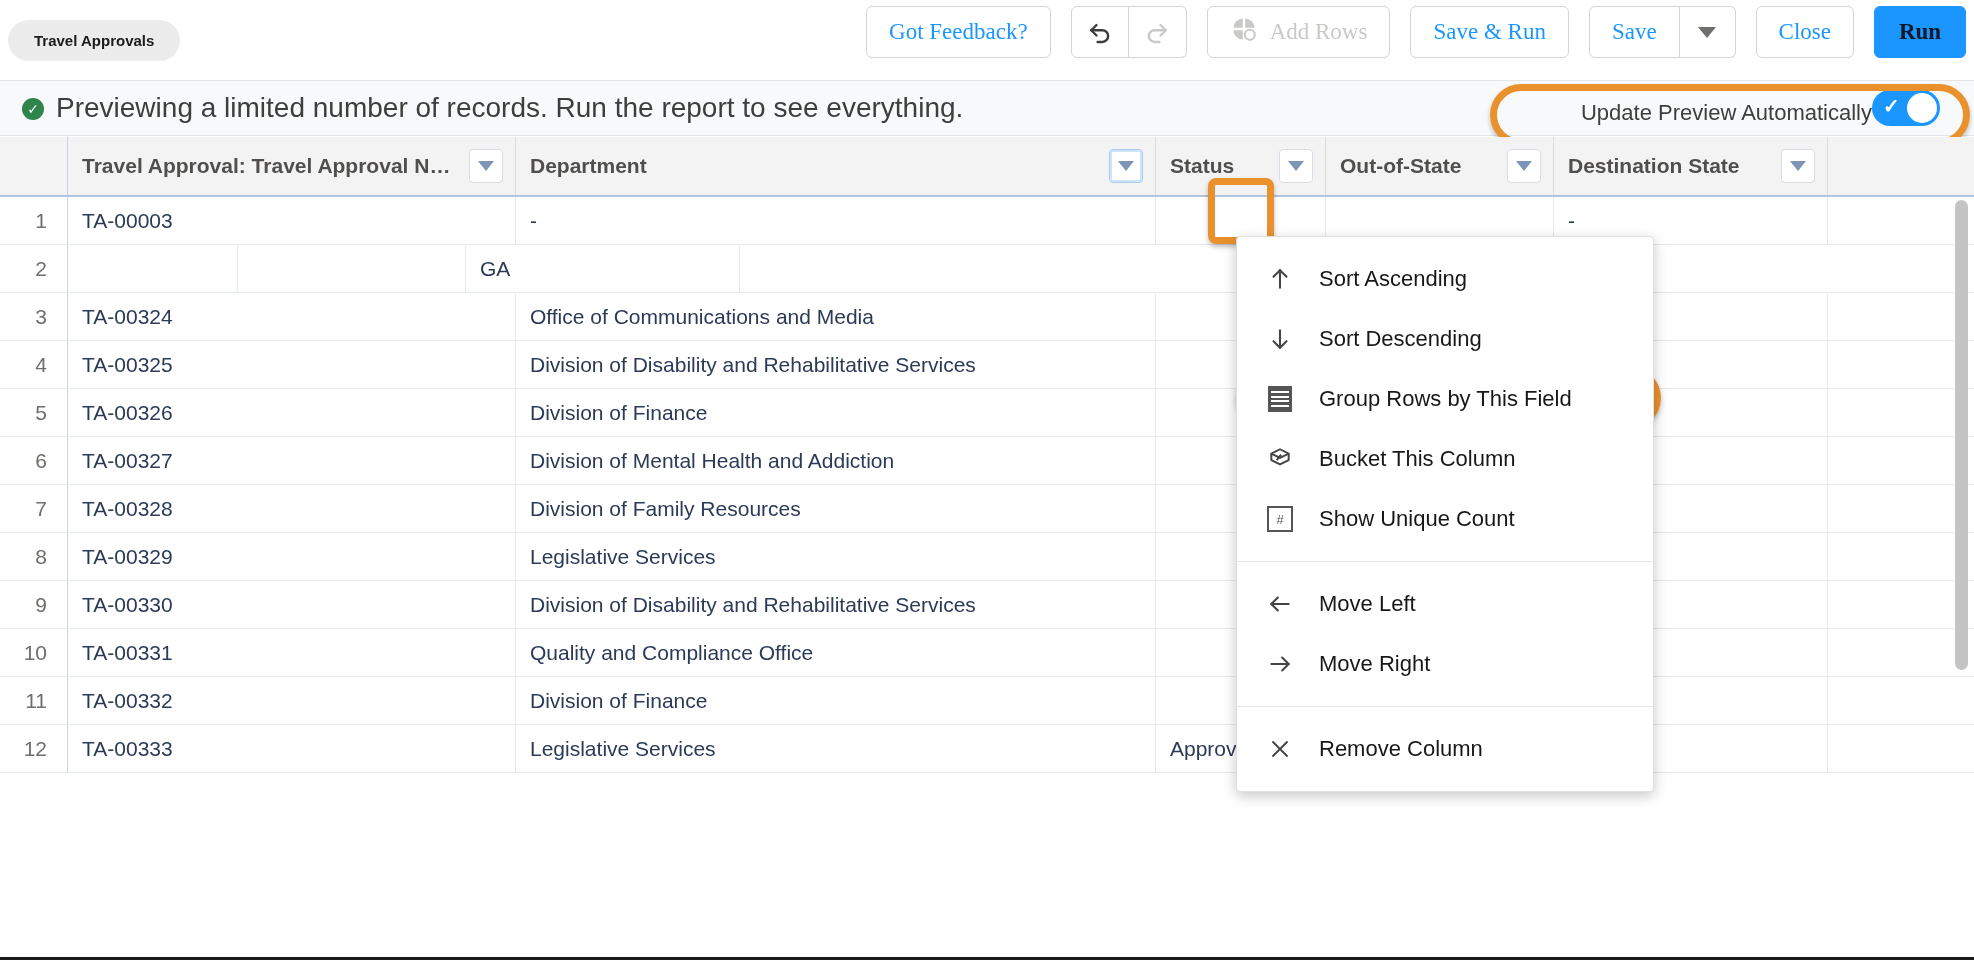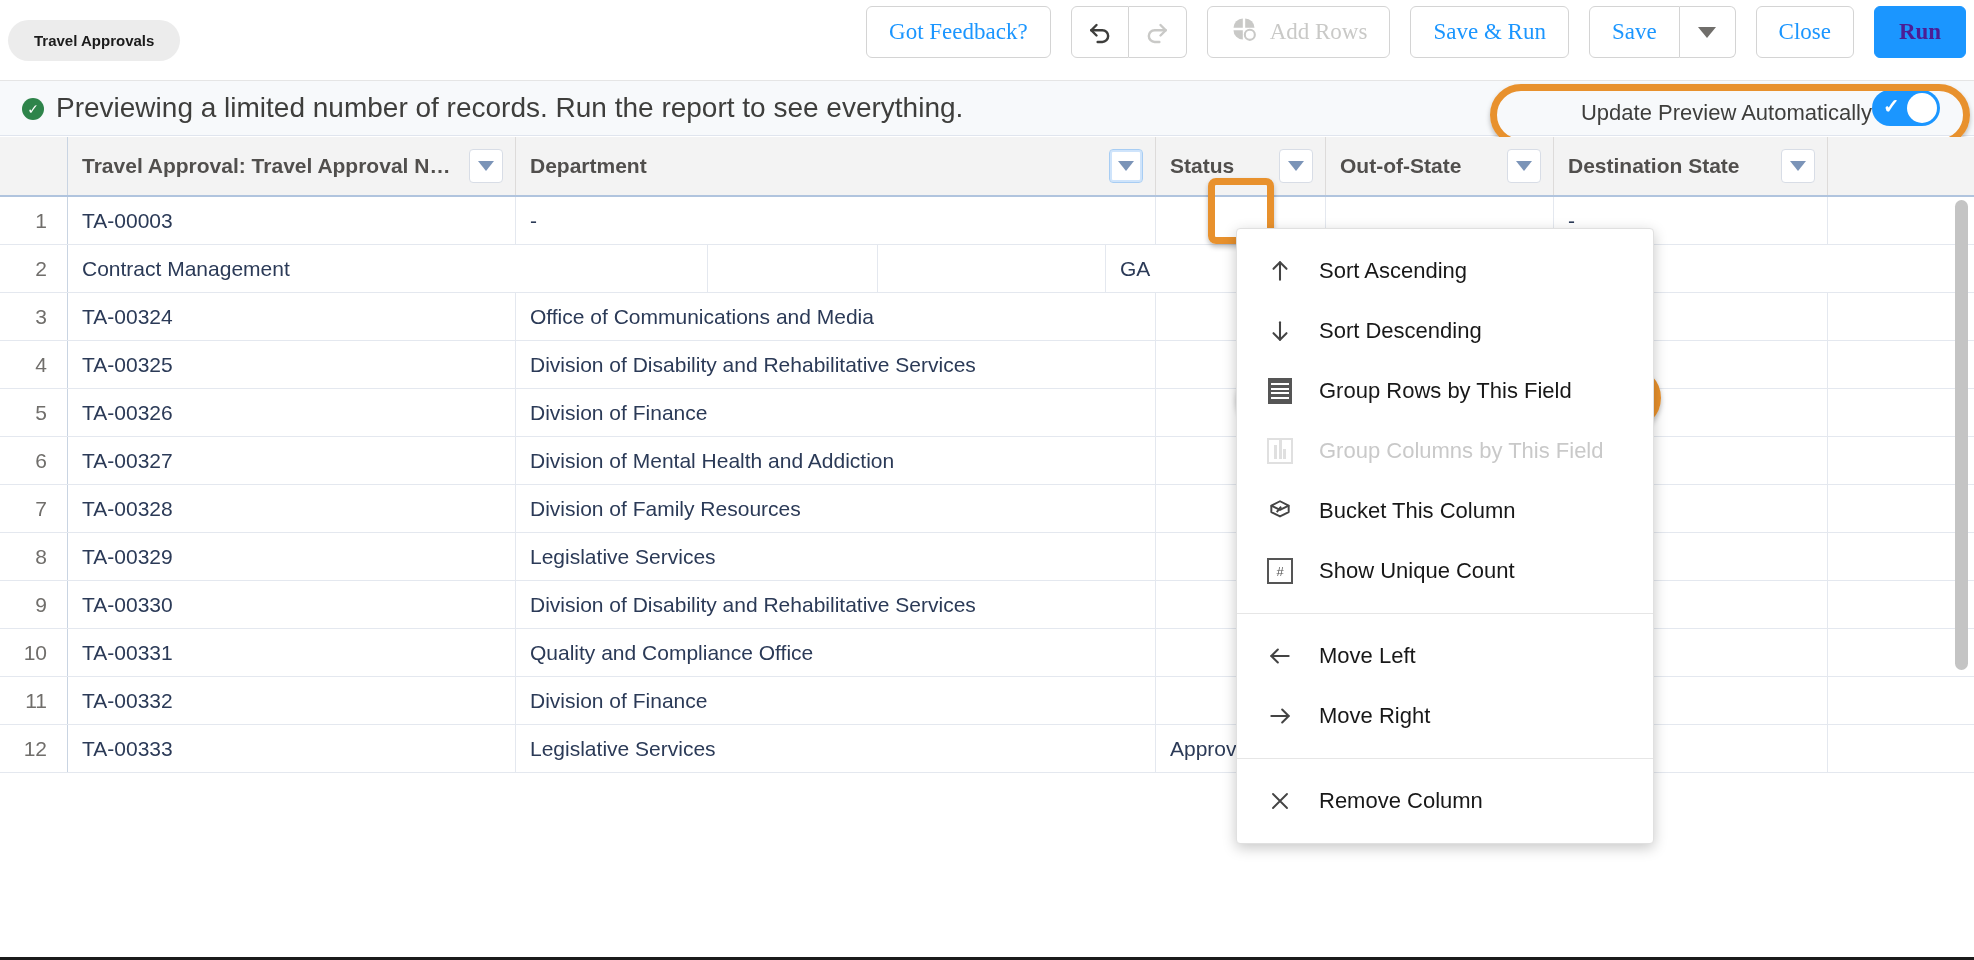--- a/index.html
+++ b/index.html
@@ -42,21 +42,21 @@
     cursor: pointer;
   }
   .btn-group { display: flex; }
   .btn-group .btn { border-radius: 0; border-left-width: 0; }
   .btn-group .btn:first-child { border-radius: 6px 0 0 6px; border-left-width: 1px; }
   .btn-group .btn:last-child { border-radius: 0 6px 6px 0; }
   .btn-icon { width: 58px; padding: 0; color: #3e3e3c; }
   .btn-icon.disabled { color: #c9c9c7; }
   .btn-disabled { color: #c9c9c7; gap: 12px; }
   .btn-primary {
-    background: #1b96ff; border-color: #1b96ff; color: #4c1d95;
+    background: #1b96ff; border-color: #1b96ff; color: #0f172a;
     font-weight: bold; min-width: 92px;
   }
   .caret-btn { width: 56px; padding: 0; }
   .caret {
     width: 0; height: 0;
     border-left: 9px solid transparent; border-right: 9px solid transparent;
     border-top: 11px solid #706e6b;
   }
 
   
@@ -178,21 +178,21 @@
   .cpad { flex: 1; border-right: none; }
 
   
   .vscroll {
     position: absolute; right: 6px; top: 200px;
     width: 13px; height: 470px; border-radius: 7px; background: #c4c4c4;
   }
 
   
   .colmenu {
-    position: absolute; left: 1236px; top: 228px;
+    position: absolute; left: 1236px; top: 236px;
     width: 418px; background: #ffffff;
     border: 1px solid #e0e0e0;
     box-shadow: 0 4px 14px rgba(0,0,0,0.22);
     border-radius: 4px;
     padding: 12px 0;
     z-index: 30;
   }
   .mi {
     display: flex; align-items: center;
     height: 60px; padding: 0 18px 0 26px;
@@ -342,21 +342,20 @@
         <div class="td c0 rownum">1</div>
         <div class="td c1">TA-00003</div>
         <div class="td c2">-</div>
         <div class="td c3"></div>
         <div class="td c4"></div>
         <div class="td c5">-</div>
         <div class="td cpad"></div>
       </div>
       <div class="tr">
         <div class="td c0 rownum">2</div>
-        <div class="td c2">Contract Management</div>
         <div class="td c3"></div>
         <div class="td c4"></div>
         <div class="td c5">GA</div>
         <div class="td cpad"></div>
       </div>
       <div class="tr">
         <div class="td c0 rownum">3</div>
         <div class="td c1">TA-00324</div>
         <div class="td c2">Office of Communications and Media</div>
         <div class="td c3"></div>
@@ -475,30 +474,20 @@
       <span class="mi-icon">
         <span class="ic-lines">
           <i></i>
           <i></i>
           <i></i>
           <i></i>
         </span>
       </span>
       <span>Group Rows by This Field</span>
     </div>
-    <div class="mi disabled">
-      <span class="mi-icon">
-        <span class="ic-cols">
-          <i style="height:14px"></i>
-          <i style="height:19px"></i>
-          <i style="height:10px"></i>
-        </span>
-      </span>
-      <span>Group Columns by This Field</span>
-    </div>
     <div class="mi">
       <span class="mi-icon">
         <svg width="26" height="26" viewBox="0 0 24 24" fill="none" stroke="currentColor" stroke-width="1.8" stroke-linejoin="round">
           <path d="M4 7l8-4 8 4-8 4z"></path>
           <path d="M4 7v6l8 4 8-4V7"></path>
           <path d="M9 13l4-5"></path>
         </svg>
       </span>
       <span>Bucket This Column</span>
     </div>

